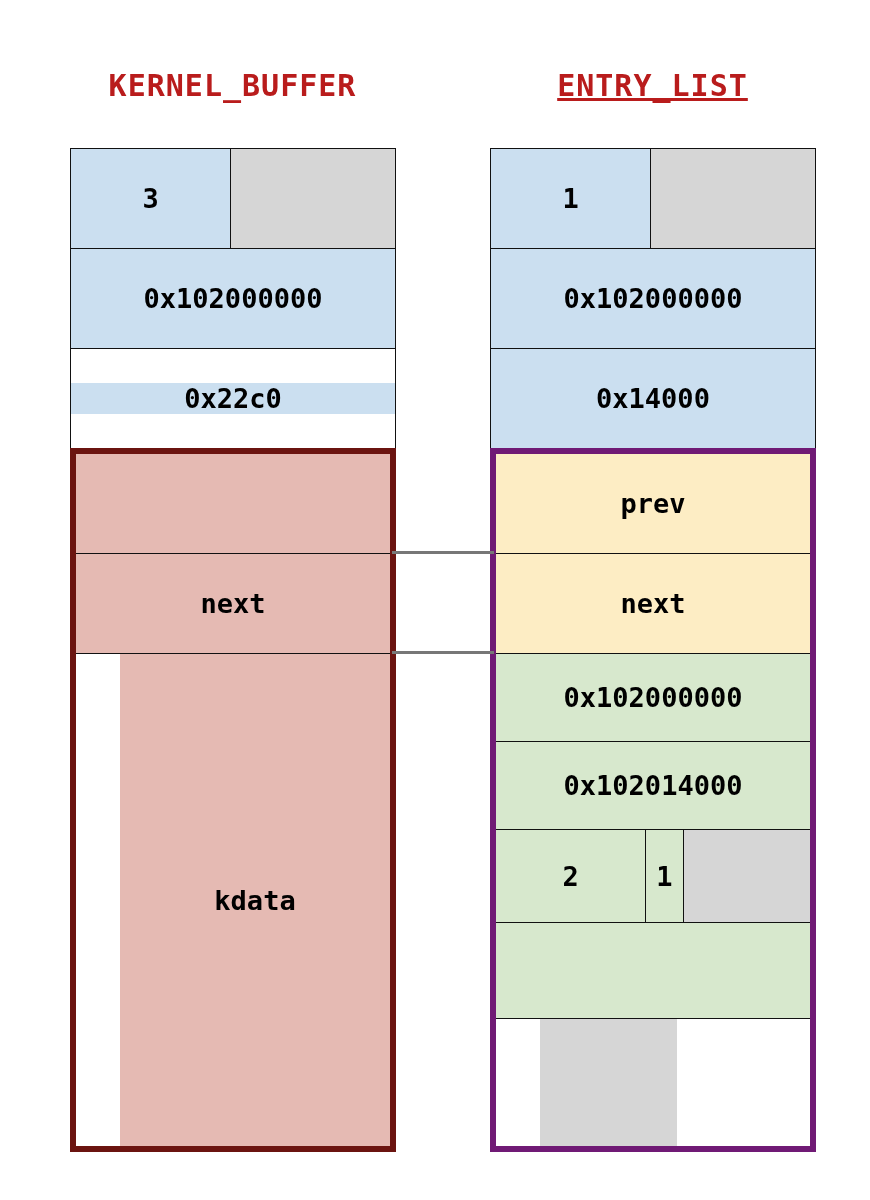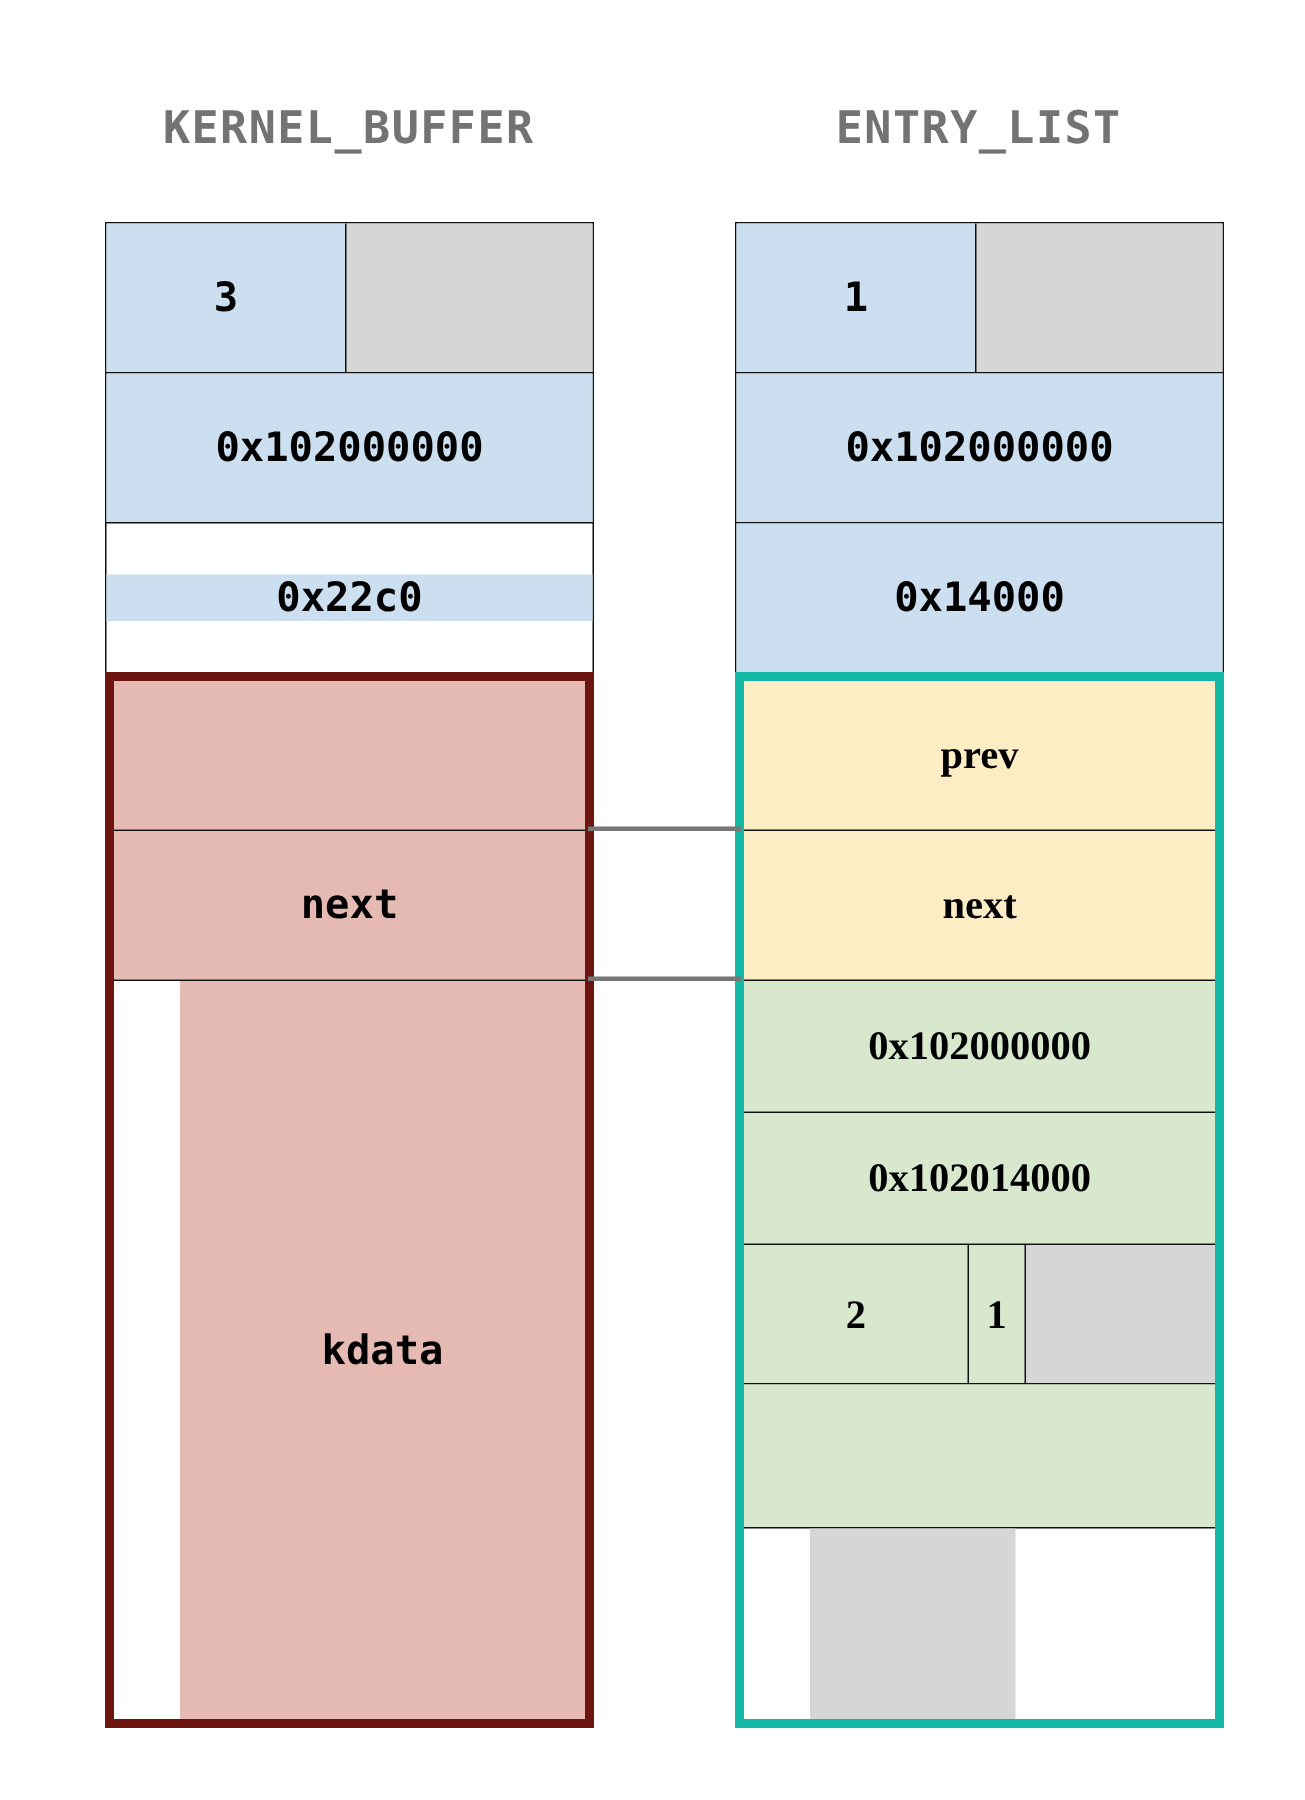--- a/index.html
+++ b/index.html
@@ -20,26 +20,26 @@
     inset: 0;
   }
 
   
   .col-title {
     position: absolute;
     font-family: "DejaVu Sans Mono", "Liberation Mono", monospace;
     font-weight: bold;
     font-size: 30px;
     letter-spacing: 1px;
-    color: #737373;
+    color: #b91c1c;
     text-align: center;
     white-space: nowrap;
   }
   #title-left  { left: 60px;  top: 68px;  width: 345px; }
-  #title-right { left: 480px; top: 68px;  width: 345px; }
+  #title-right { left: 480px; top: 68px;  width: 345px; text-decoration: underline; }
 
   
   .struct {
     position: absolute;
     box-sizing: border-box;
   }
   #struct-left  { left: 70px;  top: 148px; width: 326px; }
   #struct-right { left: 490px; top: 148px; width: 326px; }
 
   
@@ -73,21 +73,21 @@
   .fill-pink  { background: #e5bab3; }
   .fill-green { background: #d7e8cd; }
   .fill-yellow{ background: #fdedc4; }
 
   
   .block {
     position: relative;
     box-sizing: border-box;
   }
   .block.red   { border: 6px solid #6b1410; }
-  .block.green { border: 6px solid #14b8a6; font-family: Liberation Serif, serif; }
+  .block.green { border: 6px solid #701a75; }
 
   .block .row { border-left-width: 0; border-right-width: 0; }
   .block .row:first-child { border-top-width: 0; }
   .block .row:last-child  { border-bottom-width: 0; padding-left: 44px; }
 
   
   .connector {
     position: absolute;
     height: 3px;
     background: #777777;

